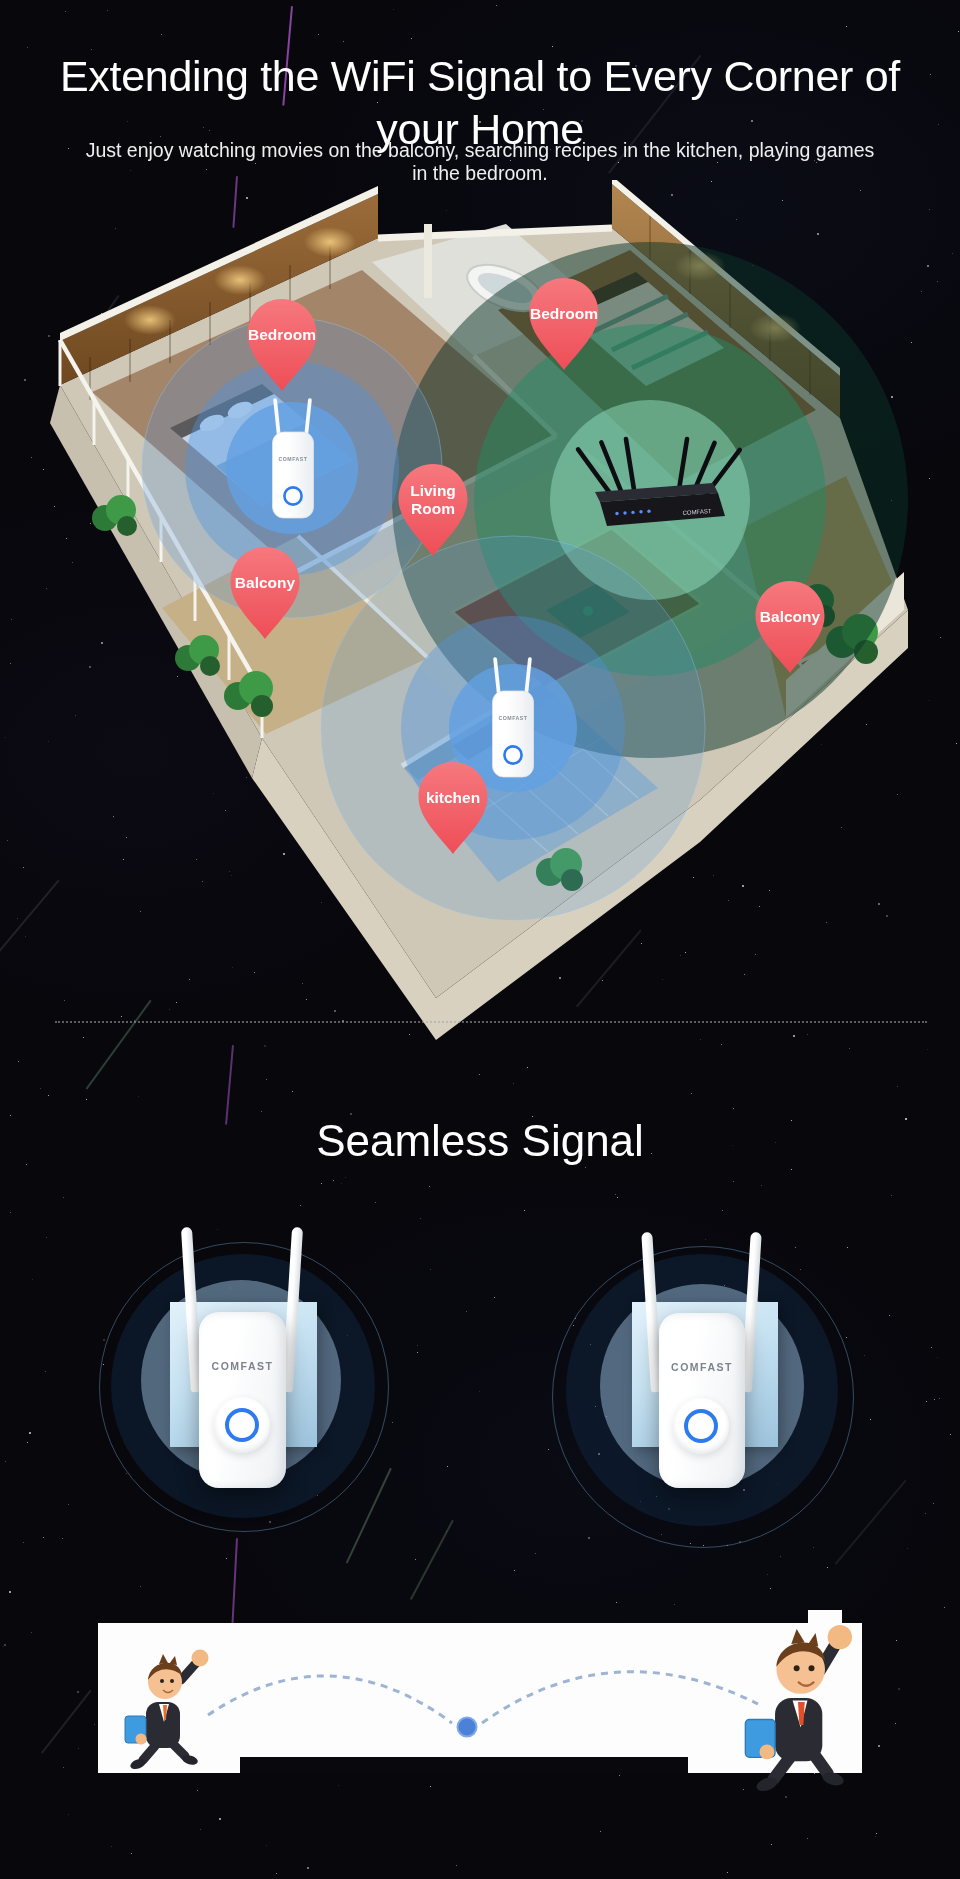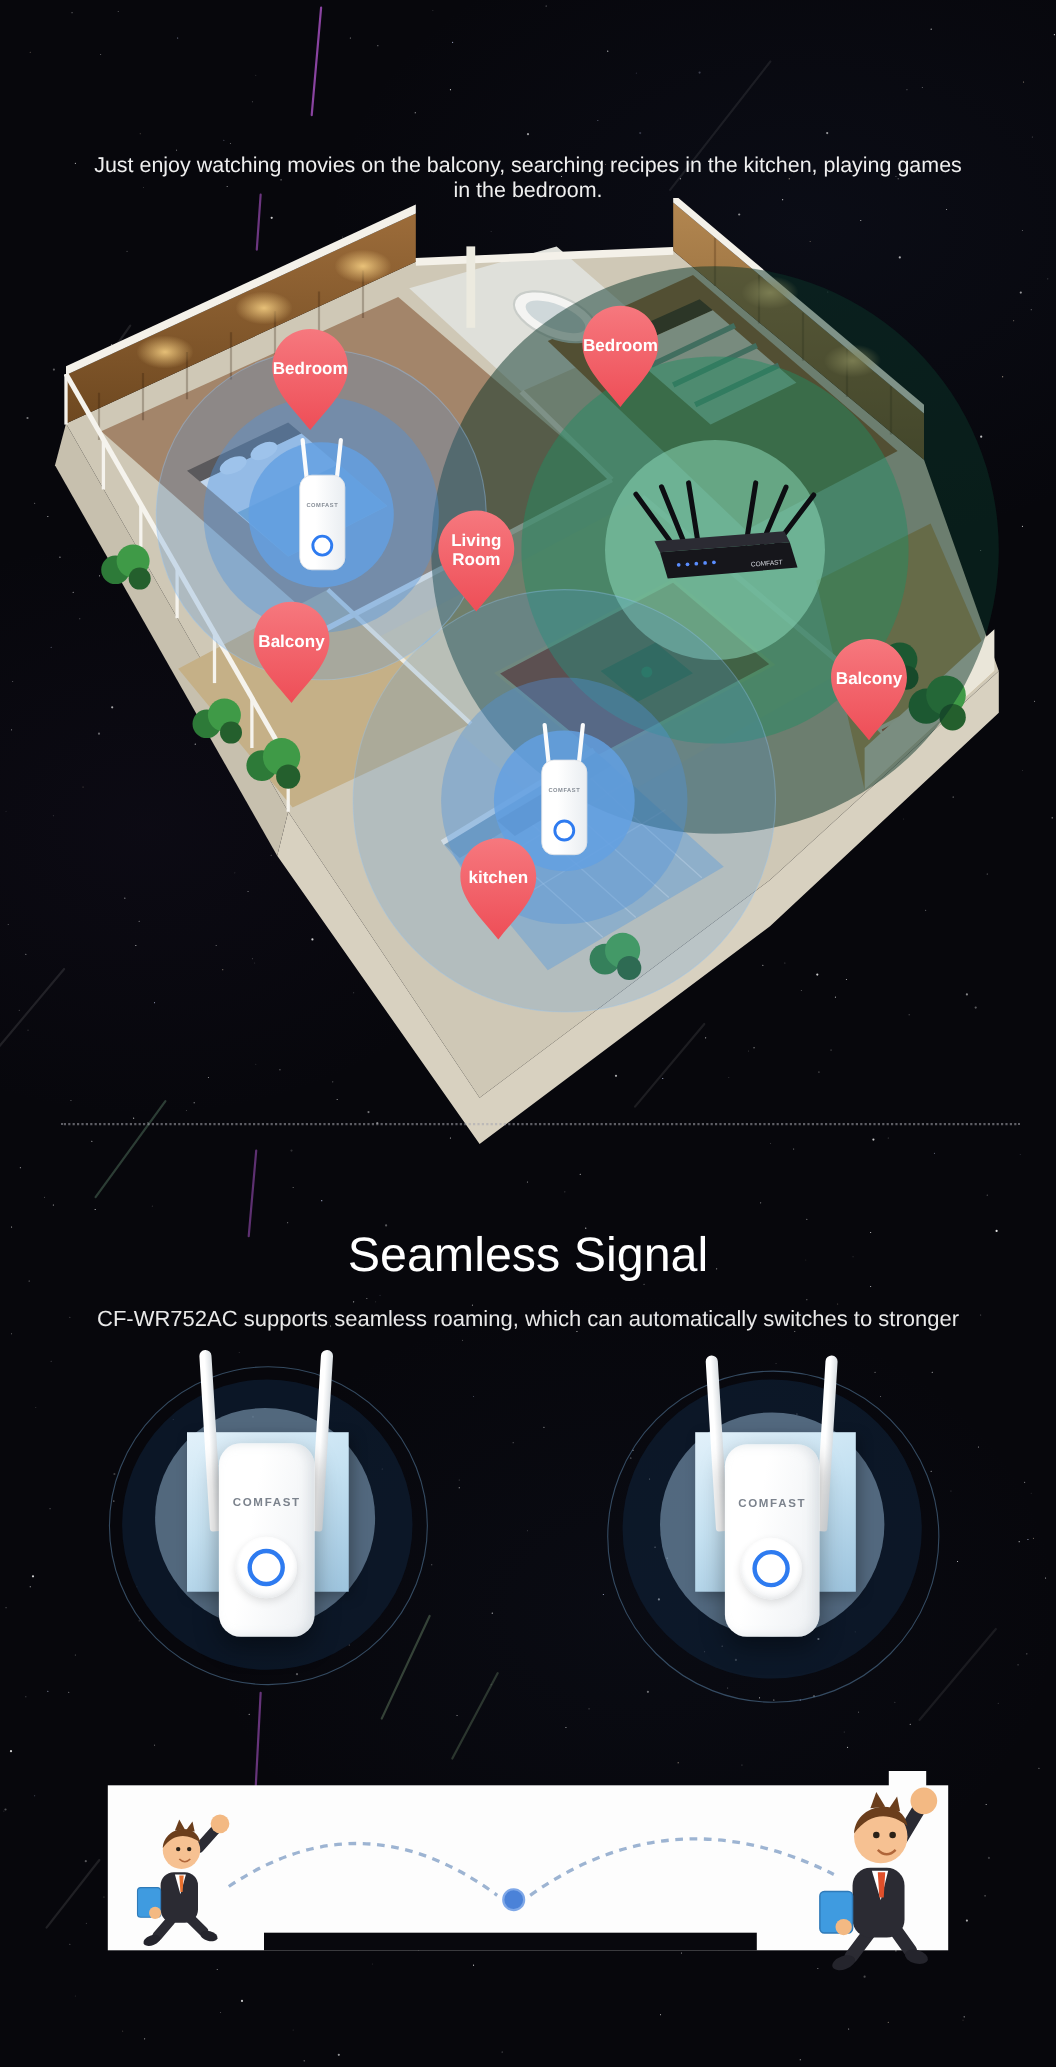--- a/index.html
+++ b/index.html
@@ -528,20 +528,24 @@
   <i class="streak" style="left:390px;top:1468px;height:105px;background:#a8d8a0;opacity:.28;transform:rotate(25deg)"></i>
   <i class="streak" style="left:452px;top:1520px;height:90px;background:#a8d8a0;opacity:.22;transform:rotate(28deg)"></i>
   <i class="streak" style="left:700px;top:55px;height:150px;background:#fff;opacity:.08;transform:rotate(38deg)"></i>
   <i class="streak" style="left:118px;top:295px;height:90px;background:#fff;opacity:.10;transform:rotate(35deg)"></i>
   <i class="streak" style="left:58px;top:880px;height:130px;background:#fff;opacity:.10;transform:rotate(40deg)"></i>
   <i class="streak" style="left:838px;top:620px;height:90px;background:#fff;opacity:.08;transform:rotate(42deg)"></i>
   <i class="streak" style="left:640px;top:930px;height:100px;background:#fff;opacity:.09;transform:rotate(40deg)"></i>
   <i class="streak" style="left:90px;top:1690px;height:80px;background:#fff;opacity:.10;transform:rotate(38deg)"></i>
   <i class="streak" style="left:905px;top:1480px;height:110px;background:#fff;opacity:.08;transform:rotate(40deg)"></i>
 
+  <h1 class="h1">
+    <div>Extending the WiFi Signal to Every Corner of</div>
+    <div>your Home</div>
+  </h1>
   <p class="sub">
     <span style="display:block">Just enjoy watching movies on the balcony, searching recipes in the kitchen, playing games</span>
     <span style="display:block">in the bedroom.</span>
   </p>
 
   <svg class="floorplan" viewBox="0 0 960 880">
     <defs>
       <linearGradient id="gWood" x1="0" y1="0" x2="0" y2="1">
           <stop offset="0" stop-color="#9c6c3a"></stop>
           <stop offset="1" stop-color="#6e4820"></stop>
@@ -741,21 +745,20 @@
     <g transform="translate(453,616)">
       <path d="M0 -34 C-19 -34 -34.5 -19 -34.5 1 C-34.5 22 -14 40 0 58 C14 40 34.5 22 34.5 1 C34.5 -19 19 -34 0 -34 Z" fill="url(#gPin)"></path>
       <text x="0" y="7" font-size="15.5" font-weight="bold" fill="#fff" text-anchor="middle">kitchen</text>
     </g>
   </svg>
 
   <div class="divider"></div>
 
   <h2 class="h2">Seamless Signal</h2>
   <p class="desc">
-    <span style="display:block">CF-WR752AC supports seamless roaming, which can automatically switches to stronger</span>
   </p>
 
   <div>
     <div class="circle" style="left:99px;top:1242px;width:288px;height:288px;border:1px solid rgba(90,130,165,.55)"></div>
     <div class="circle" style="left:111px;top:1254px;width:264px;height:264px;background:rgba(16,38,64,.50)"></div>
     <div class="circle" style="left:141px;top:1280px;width:200px;height:200px;background:rgba(168,205,232,.45)"></div>
     <div class="panel" style="left:170px;top:1302px;width:147px;height:145px"></div>
     <div class="antenna" style="left:191px;top:1227px;height:165px;transform:rotate(-3.5deg)"></div>
     <div class="antenna" style="left:282px;top:1227px;height:165px;transform:rotate(3.5deg)"></div>
     <div class="devbody" style="left:199px;top:1312px;width:87px;height:176px"></div>

